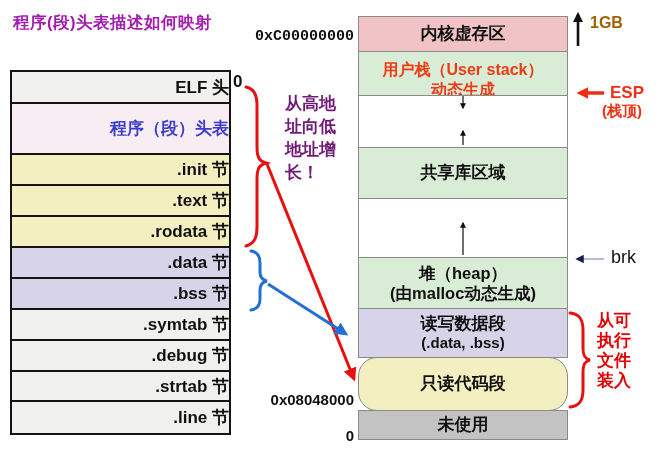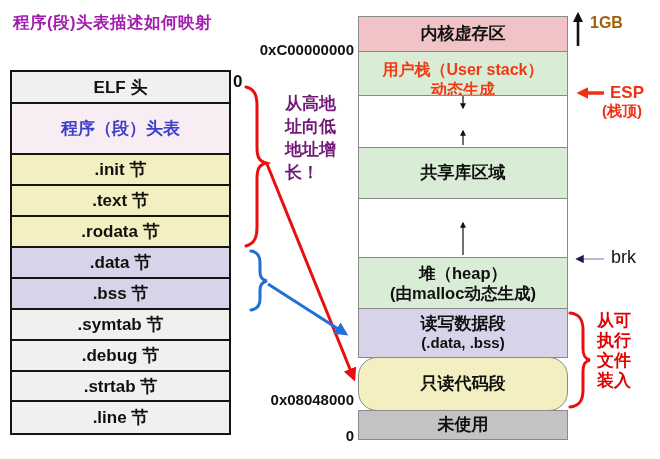--- a/index.html
+++ b/index.html
@@ -4,21 +4,21 @@
 <style>
   html,body{margin:0;padding:0;background:#fff;}
   #canvas{
     position:relative;width:660px;height:459px;background:#ffffff;overflow:hidden;
     font-family:"Liberation Sans","DejaVu Sans",sans-serif;color:#101010;
   }
   
   .title{position:absolute;left:13px;top:12px;font-size:16.5px;font-weight:bold;color:#a21caf;letter-spacing:.5px;}
   
   .elf-table{position:absolute;left:10px;top:70px;width:221px;border:2px solid #141414;box-sizing:border-box;background:#fff;}
-  .row{display:flex;align-items:center;justify-content:center;border-bottom:2px solid #141414;
+  .row{display:flex;align-items:center;justify-content:flex-end;border-bottom:2px solid #141414;
        font-size:17px;font-weight:bold;box-sizing:border-box;}
   .row:last-child{border-bottom:none;}
   .h32{height:32px}.h51{height:51px}.h31{height:31px}.h30{height:30px}
   .bg-gray{background:#f0f0ef}.bg-pht{background:#f7edf3}.bg-yellow{background:#f4efc0}.bg-lav{background:#d7d4ea}
   .txt-blue{color:#3d3dcb}
   .offset-zero{position:absolute;left:233px;top:72px;font-size:17px;font-weight:bold;}
   
   .mblock{position:absolute;left:358px;width:210px;border:1px solid #8a8a8a;box-sizing:border-box;
           display:flex;flex-direction:column;align-items:center;justify-content:center;
           font-weight:bold;text-align:center;line-height:20px;}
@@ -27,21 +27,21 @@
   #mb-white1{top:95px;height:53px;background:#ffffff;}
   #mb-shared{top:147px;height:52px;background:#d9ecd5;font-size:17px;}
   #mb-white2{top:198px;height:60px;background:#ffffff;}
   #mb-heap{top:257px;height:52px;background:#d9ecd5;font-size:16.5px;}
   #mb-rw{top:308px;height:50px;background:#d7d4ea;font-size:17px;}
   #mb-ro{top:357px;height:54px;background:#f4efc0;font-size:17px;border-radius:19px;}
   #mb-unused{top:410px;height:30px;background:#c3c3c3;font-size:17px;}
   .subline{font-size:15px;line-height:18px;}
   
   .addr{position:absolute;left:254px;width:100px;text-align:right;font-size:15px;font-weight:bold;color:#101010;}
-  #addr-top{top:41px;}
+  #addr-top{top:28px;font-family:Liberation Mono, monospace;}
   #addr-code{top:391px;}
   #addr-zero{top:427px;}
   
   .gb-label{position:absolute;left:590px;top:14px;font-size:16px;font-weight:bold;color:#a16207;}
   .esp-label{position:absolute;left:610px;top:83px;font-size:17px;font-weight:bold;color:#f03014;}
   .esp-sub{position:absolute;left:602px;top:102px;font-size:15px;font-weight:bold;color:#f03014;}
   .brk-label{position:absolute;left:611px;top:247px;font-size:18px;font-weight:normal;color:#101010;}
   .growth-note{position:absolute;left:285px;top:92px;font-size:17px;font-weight:bold;color:#701a75;line-height:23px;}
   .growth-note span{display:block;}
   .load-note{position:absolute;left:597px;top:311px;font-size:17px;font-weight:bold;color:#e30000;line-height:20px;}

